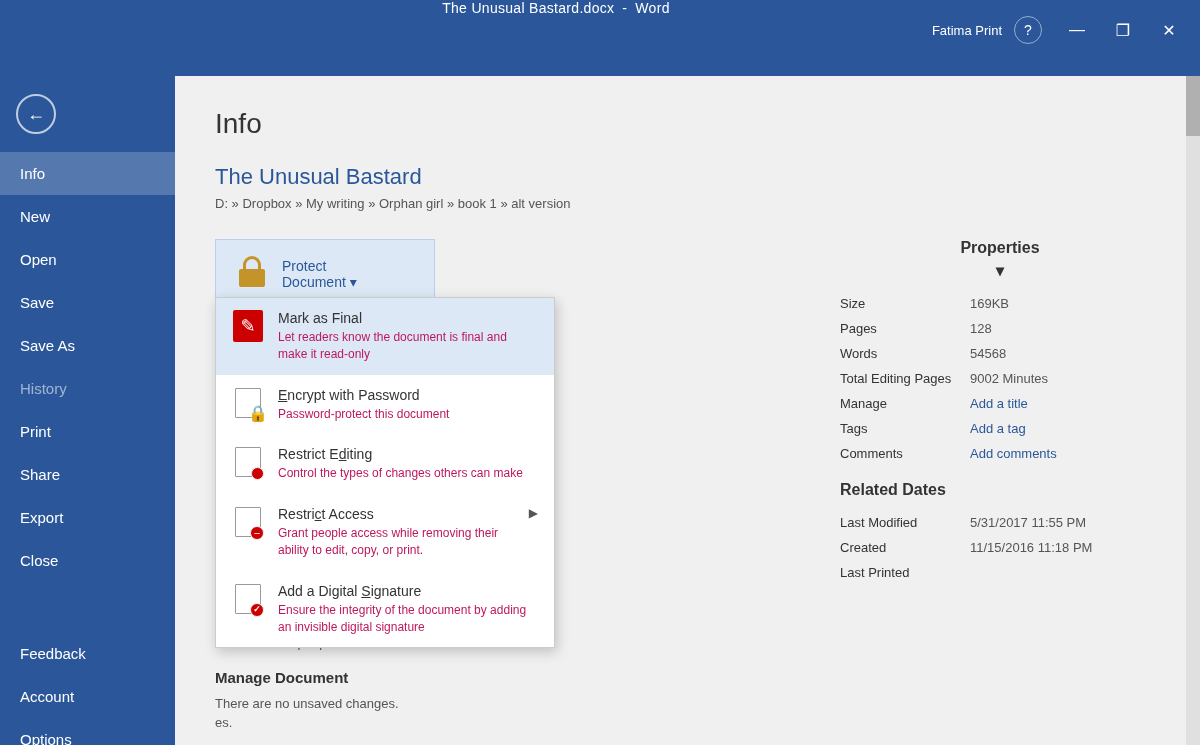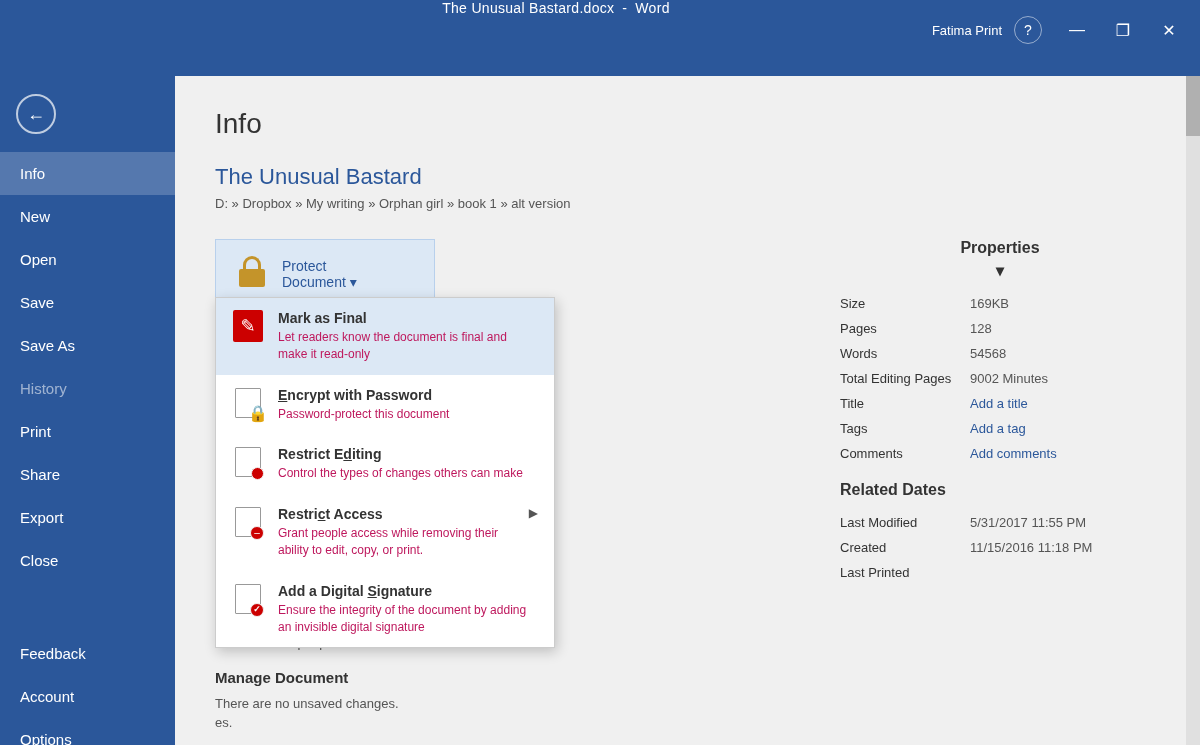--- a/index.html
+++ b/index.html
@@ -208,21 +208,21 @@
     .dropdown-item-icon {
       width: 32px; height: 32px;
       flex-shrink: 0;
       margin-right: 14px;
       display: flex; align-items: center; justify-content: center;
       position: relative;
     }
     .dropdown-item-content { flex: 1; }
     .dropdown-item-title {
       font-size: 14px;
-      font-weight: 700;
+      font-weight: 400;
       color: #333;
       margin-bottom: 3px;
     }
     .dropdown-item-title u { text-decoration: underline; }
     .dropdown-item-desc {
       font-size: 12px;
       color: #be185d;
       line-height: 1.4;
     }
     .dropdown-arrow {
@@ -483,21 +483,21 @@
           </div>
           <div class="prop-row">
             <span class="prop-label">Words</span>
             <span class="prop-value">54568</span>
           </div>
           <div class="prop-row">
             <span class="prop-label">Total Editing Pages</span>
             <span class="prop-value">9002 Minutes</span>
           </div>
           <div class="prop-row">
-            <span class="prop-label">Title</span>
+            <span class="prop-label">Manage</span>
             <span class="prop-value muted blue">Add a title</span>
           </div>
           <div class="prop-row">
             <span class="prop-label">Tags</span>
             <span class="prop-value muted blue">Add a tag</span>
           </div>
           <div class="prop-row">
             <span class="prop-label">Comments</span>
             <span class="prop-value muted blue">Add comments</span>
           </div>

